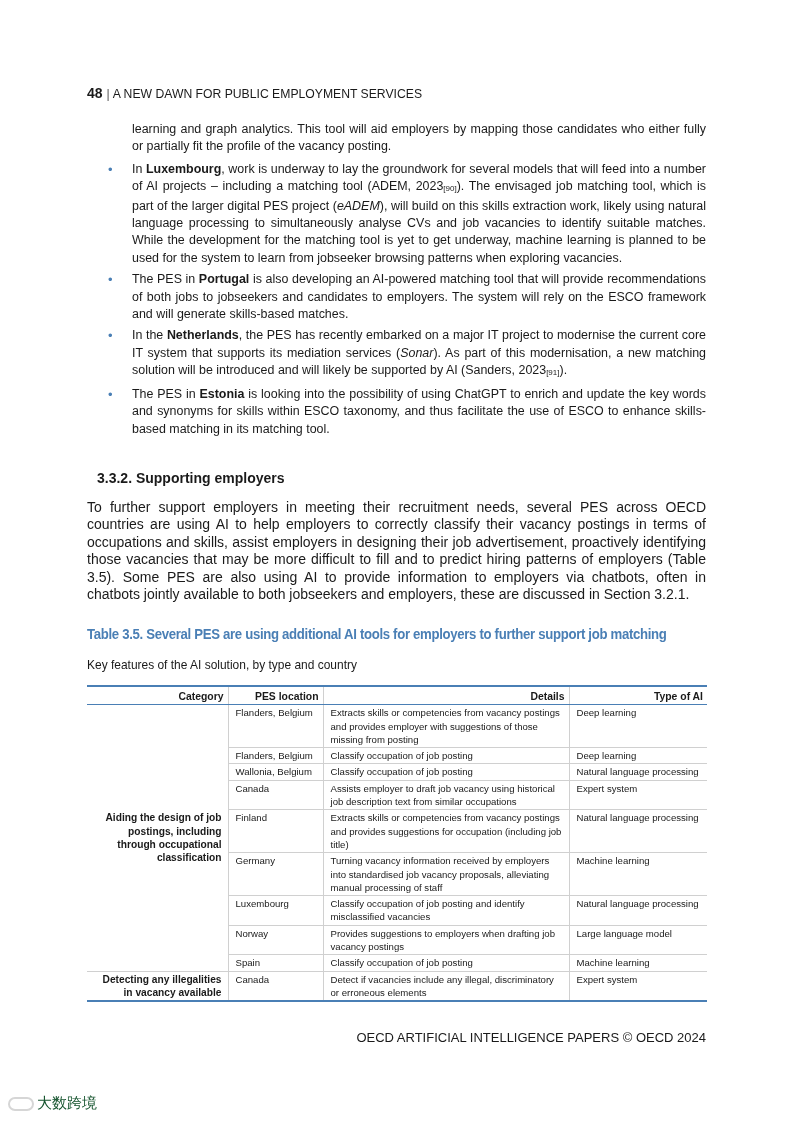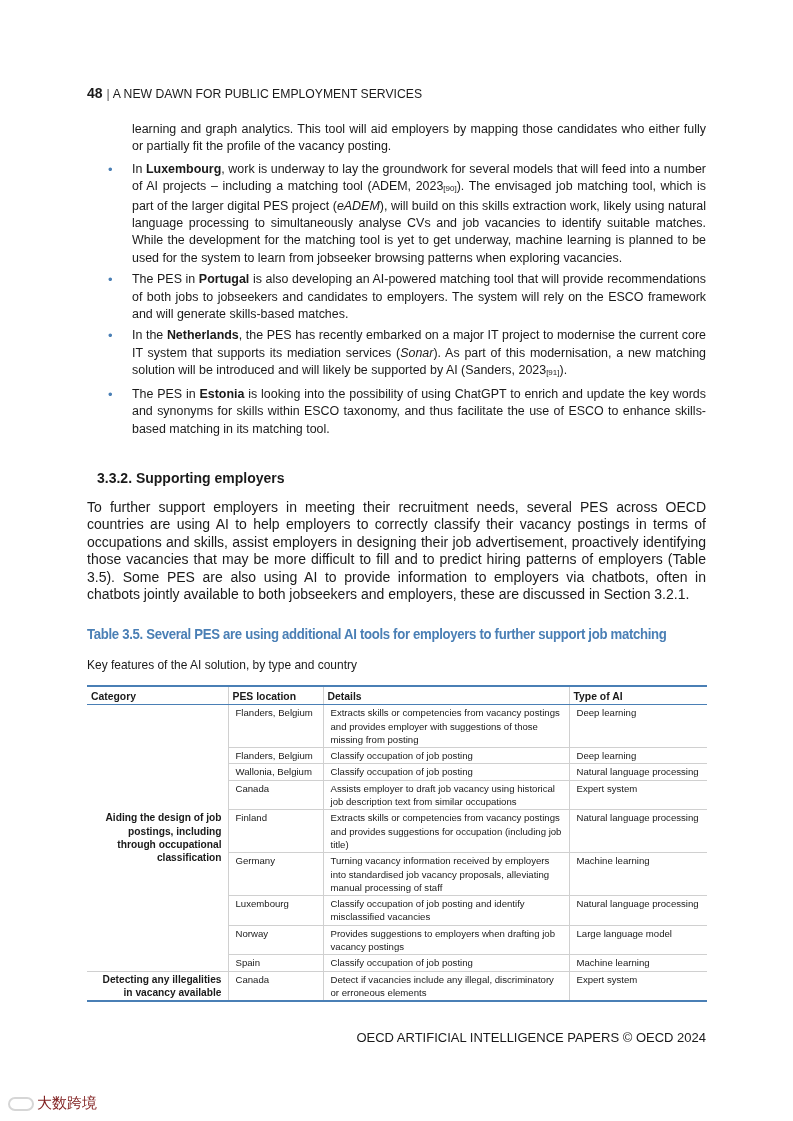--- a/index.html
+++ b/index.html
@@ -18,30 +18,30 @@
   .bullet b { font-weight: bold; }
   .bullet i { font-style: italic; }
   sub.ref { font-size: 8px; vertical-align: -1px; }
 
   .section-heading { position: absolute; left: 97px; top: 470px; font-size: 14px; font-weight: bold; }
 
   .table-title { position: absolute; left: 87px; top: 626px; font-size: 14.2px; font-weight: bold; color: #4a7fb5; white-space: nowrap; letter-spacing: -0.35px; transform: scaleX(0.93); transform-origin: left; }
   .table-subtitle { position: absolute; left: 87px; top: 657px; font-size: 13px; white-space: nowrap; transform: scaleX(0.92); transform-origin: left; }
 
   table.data { position: absolute; left: 87px; top: 685px; width: 620px; border-collapse: collapse; font-size: 9.6px; line-height: 13.3px; border-top: 2px solid #4a7fb5; border-bottom: 2px solid #4a7fb5; }
-  table.data th { font-weight: bold; font-size: 10.4px; text-align: left; padding: 3px 4px 1px 4px; border-bottom: 1px solid #4a7fb5; border-right: 1px solid #d0d0d0; }
+  table.data th { font-weight: bold; font-size: 10.4px; text-align: right; padding: 3px 4px 1px 4px; border-bottom: 1px solid #4a7fb5; border-right: 1px solid #d0d0d0; }
   table.data th:last-child, table.data td:last-child { border-right: none; }
   table.data td { vertical-align: top; padding: 1px 7px 1px 7px; border-bottom: 1px solid #d0d0d0; border-right: 1px solid #d0d0d0; }
   table.data tr:last-child td { border-bottom: none; }
   table.data td.cat { vertical-align: middle; text-align: right; font-weight: bold; font-size: 10.2px; padding: 1px 6px; }
   .c1 { width: 141px; } .c2 { width: 95px; } .c3 { width: 246px; } .c4 { width: 138px; }
 
   .footer { position: absolute; right: 87px; top: 1030px; font-size: 13px; white-space: nowrap; }
 
-  .watermark { position: absolute; left: 8px; top: 1094px; font-size: 15px; color: #7f1d1d; white-space: nowrap; display: flex; align-items: center; gap: 3px; }
+  .watermark { position: absolute; left: 8px; top: 1094px; font-size: 15px; color: #14532d; white-space: nowrap; display: flex; align-items: center; gap: 3px; }
   .watermark .logo { width: 26px; height: 14px; border: 2px solid #d6d6d6; border-radius: 7px; }
 </style>
 </head>
 <body>
 
 <div class="running-header">
   <span class="pno">48</span><span class="sep">|</span><span>A NEW DAWN FOR PUBLIC EMPLOYMENT SERVICES</span>
 </div>
 
 <div class="bullets">

